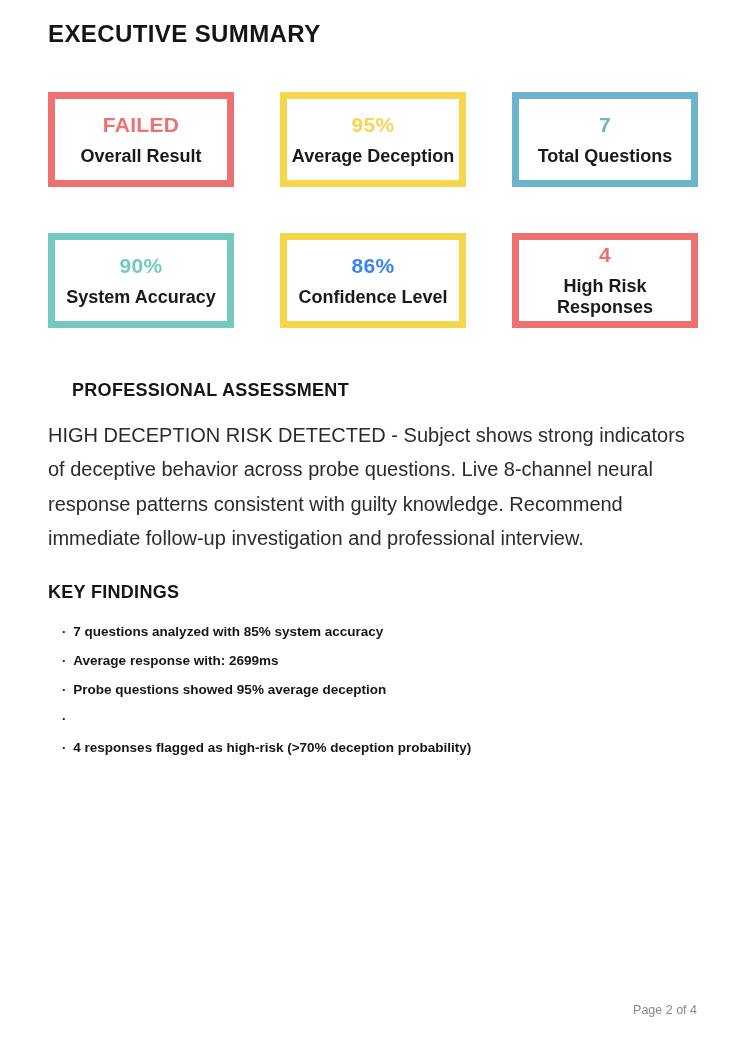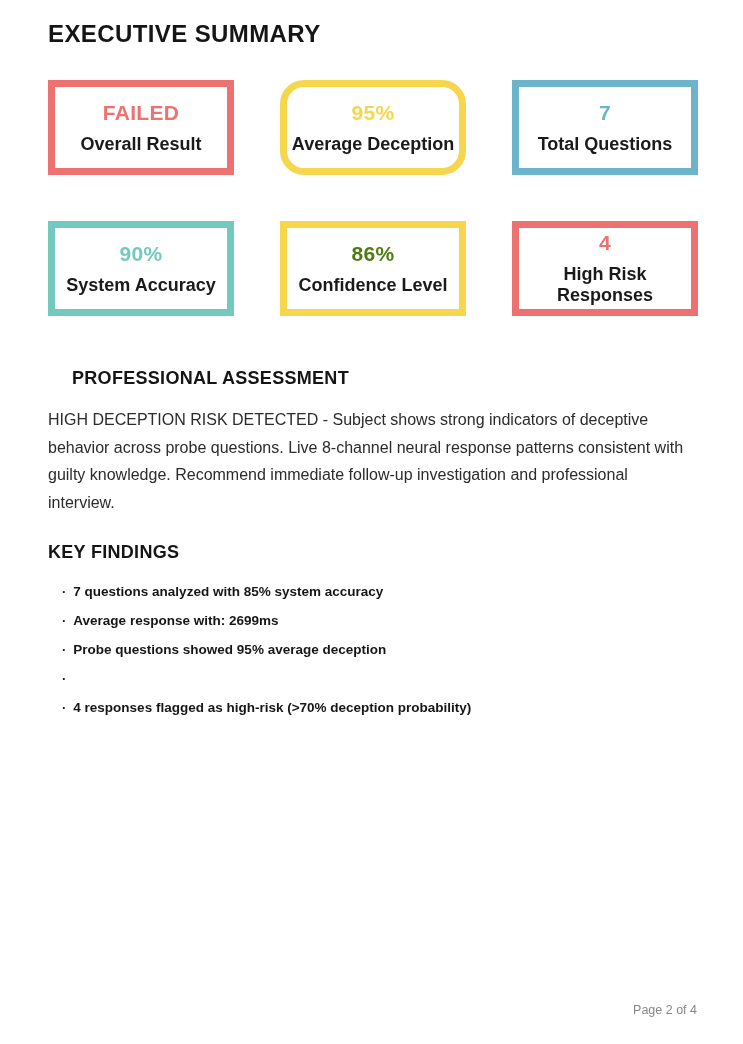--- a/index.html
+++ b/index.html
@@ -17,21 +17,21 @@
     height: 100%;
     position: relative;
   }
   .report-title {
     font-size: 24px;
     font-weight: bold;
     letter-spacing: 0.4px;
     color: #151515;
   }
   .cards-grid {
-    margin-top: 32px;
+    margin-top: 44px;
     width: 650px;
     display: grid;
     grid-template-columns: repeat(3, 1fr);
     column-gap: 16px;
     row-gap: 12px;
     gap: 46px;
   }
   .stat-card {
     height: 95px;
     background: #ffffff;
@@ -56,21 +56,21 @@
   .section-heading {
     font-size: 18px;
     font-weight: bold;
     letter-spacing: 0.3px;
     color: #151515;
   }
   .assessment-heading { margin-top: 52px; margin-left: 24px; }
   .assessment-body {
     margin-top: 17px;
     width: 648px;
-    font-size: 16px;
+    font-size: 20px;
     line-height: 1.72;
     color: #2b2b2b;
   }
   .findings-heading { margin-top: 26px; }
   .findings-list {
     margin-top: 21px;
     list-style: none;
     padding-left: 14px;
   }
   .findings-list li {
@@ -101,37 +101,37 @@
 
   <h1 class="report-title">EXECUTIVE SUMMARY</h1>
 
   <div class="cards-grid">
 
     <div class="stat-card" style="border-color: rgb(238, 113, 113);">
       <div class="stat-value" style="color: rgb(238, 113, 113);">FAILED</div>
       <div class="stat-label">Overall Result</div>
     </div>
 
-    <div class="stat-card" style="border-color: rgb(245, 214, 77); border-radius: 24px;">
+    <div class="stat-card" style="border-color: rgb(245, 214, 77);">
       <div class="stat-value" style="color: rgb(245, 214, 77);">95%</div>
       <div class="stat-label">Average Deception</div>
     </div>
 
     <div class="stat-card" style="border-color: rgb(107, 180, 203);">
       <div class="stat-value" style="color: rgb(107, 180, 203);">7</div>
       <div class="stat-label">Total Questions</div>
     </div>
 
     <div class="stat-card" style="border-color: rgb(116, 201, 190);">
       <div class="stat-value" style="color: rgb(116, 201, 190); text-align: center;">90%</div>
       <div class="stat-label">System Accuracy</div>
     </div>
 
     <div class="stat-card" style="border-color: rgb(245, 214, 77);">
-      <div class="stat-value" style="color: #4d7c0f;">86%</div>
+      <div class="stat-value" style="color: #3b82f6;">86%</div>
       <div class="stat-label">Confidence Level</div>
     </div>
 
     <div class="stat-card" style="border-color: rgb(238, 113, 113);">
       <div class="stat-value" style="color: rgb(238, 113, 113);">4</div>
       <div class="stat-label">High Risk Responses</div>
     </div>
 
   </div>
 

